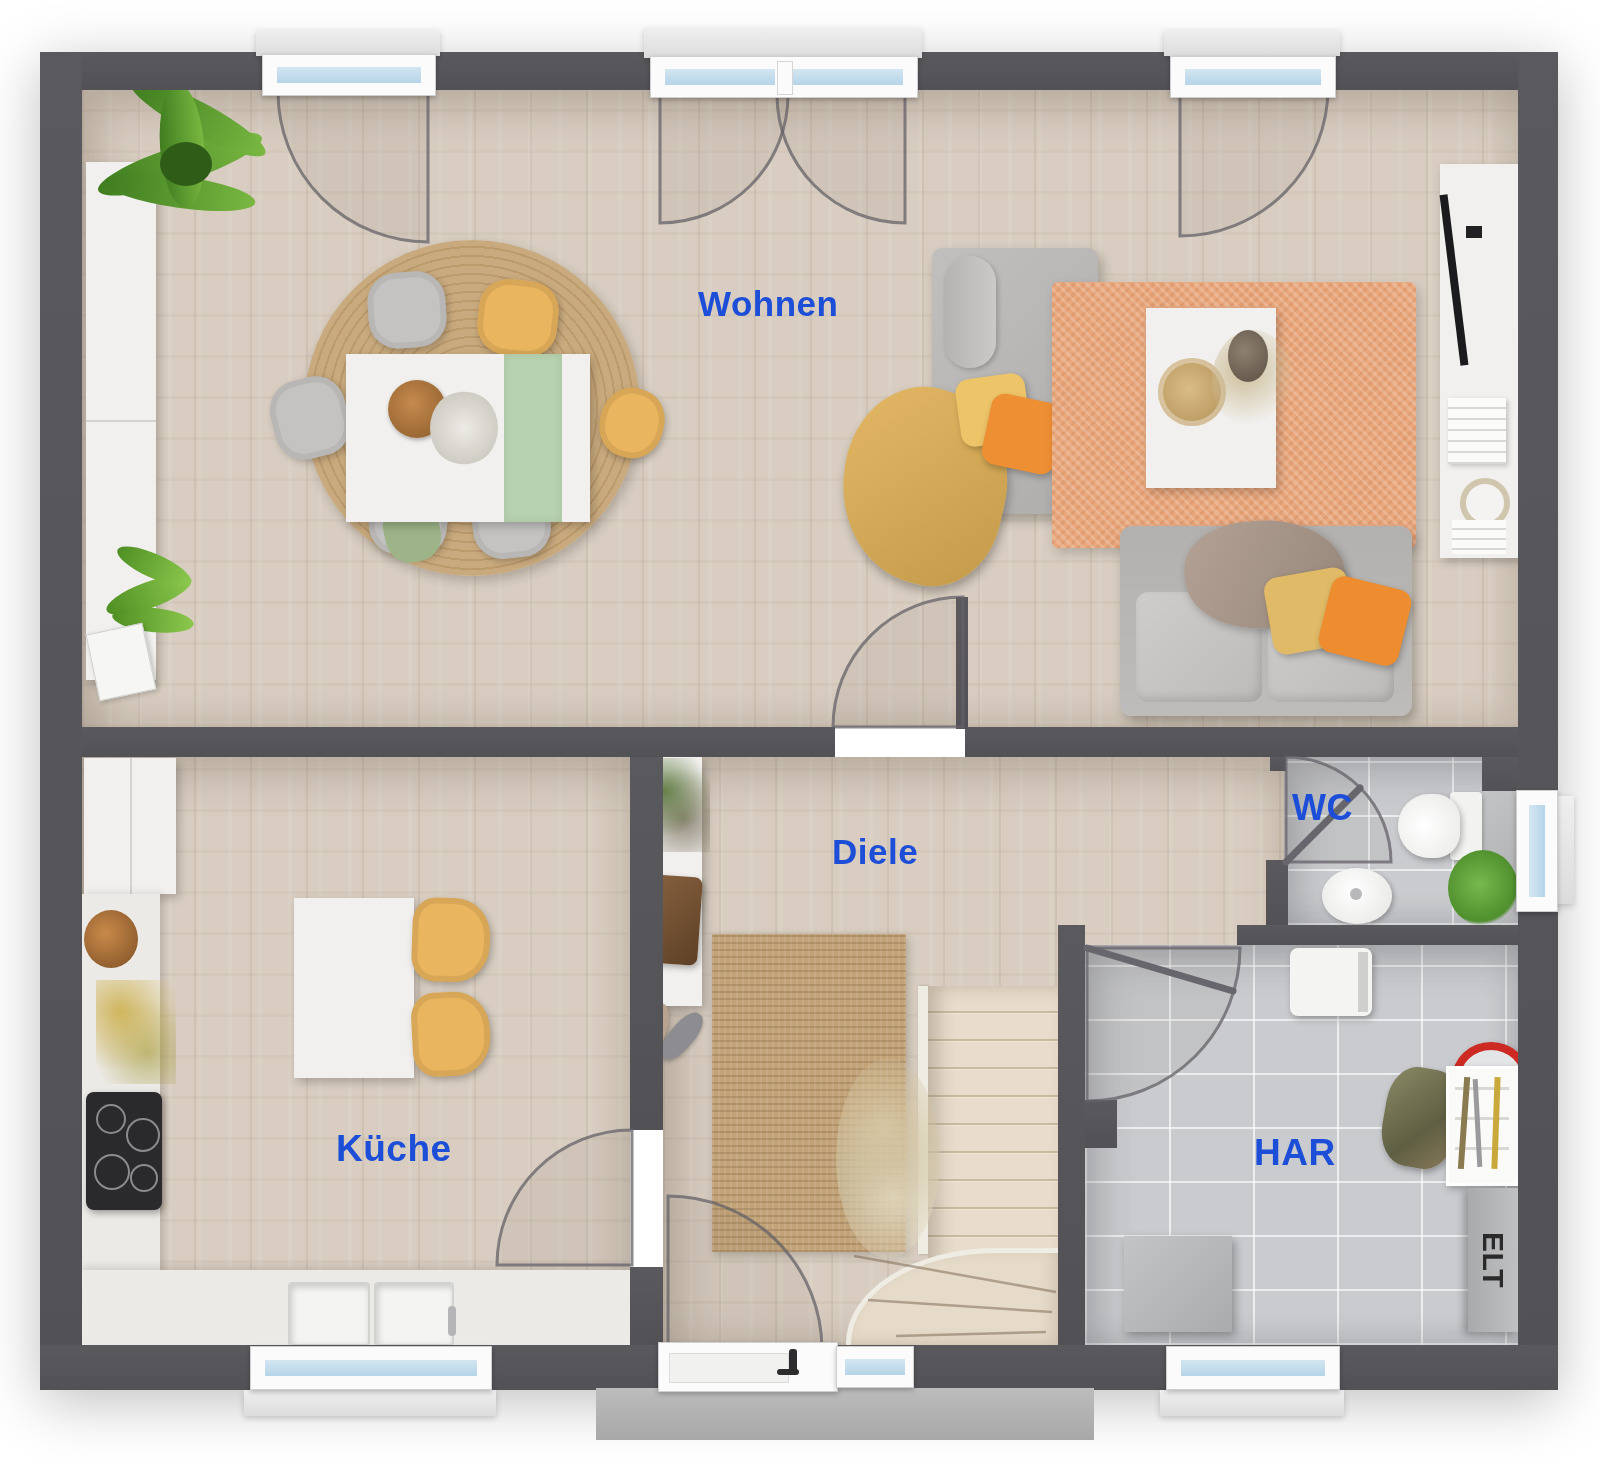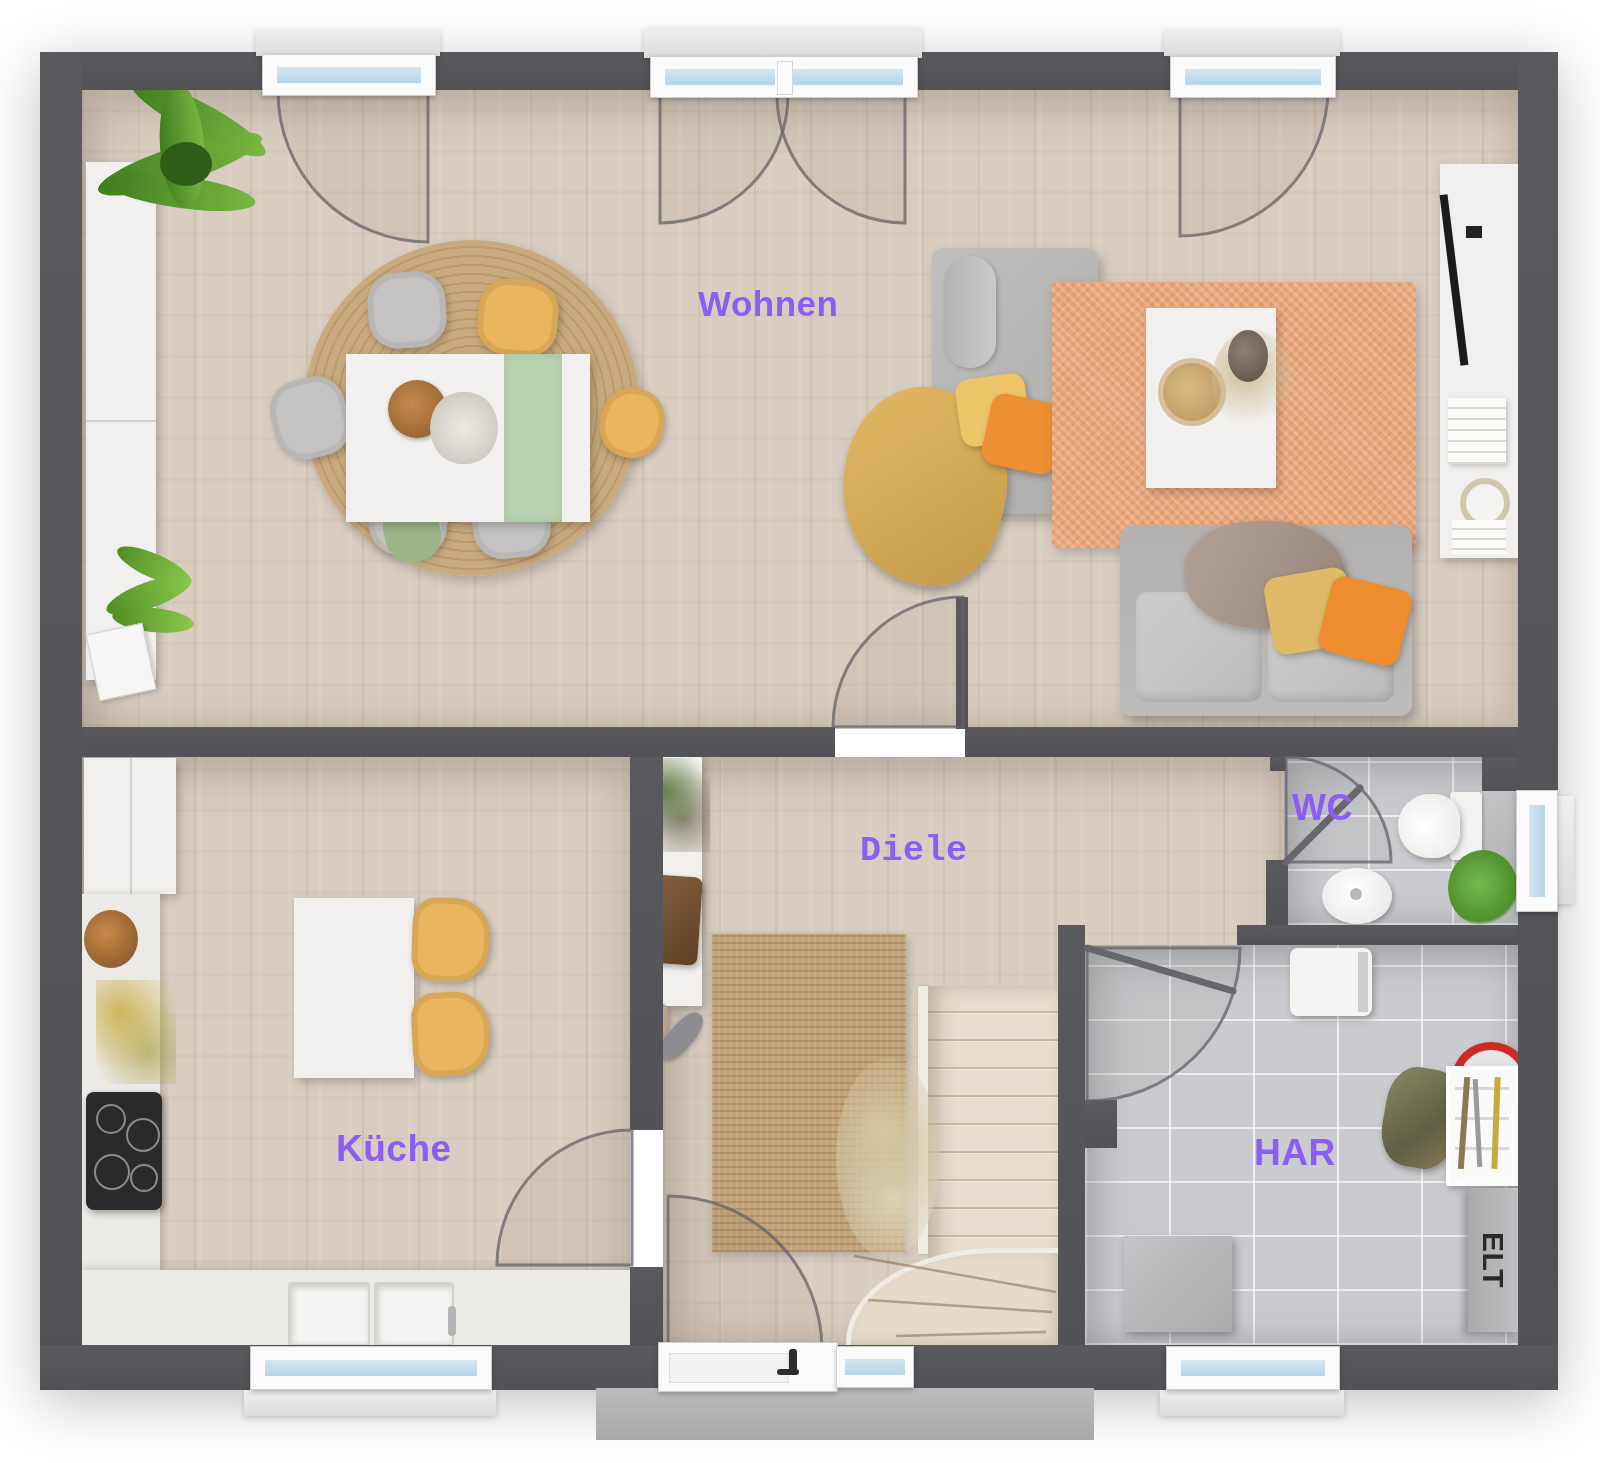--- a/index.html
+++ b/index.html
@@ -20,21 +20,21 @@
       repeating-linear-gradient(90deg, rgba(255,255,255,.65) 0 2px, rgba(0,0,0,0) 2px 84px);}
   .tshade{box-shadow:inset 14px 16px 36px rgba(60,60,65,.25), inset -10px -10px 26px rgba(60,60,65,.12);}
   .win{background:#fbfbfb;border:1px solid #cfcfcf;box-shadow:0 2px 5px rgba(0,0,0,.25);}
   .glass{background:linear-gradient(180deg,#d3e6f2,#b5d4e7);}
   .glassv{background:linear-gradient(90deg,#d3e6f2,#b5d4e7);}
   .sill{background:linear-gradient(#efefef,#dcdcdc);box-shadow:0 2px 6px rgba(0,0,0,.18);}
   .white-furn{background:#f1f0ee;box-shadow:3px 4px 9px rgba(0,0,0,.22);}
   .chair{background:#c4c3c1;border-radius:38%;box-shadow:inset 0 0 0 6px rgba(0,0,0,.06),2px 3px 7px rgba(0,0,0,.22);}
   .chair-y{background:#eab55f;border-radius:38%;box-shadow:inset 0 0 0 6px rgba(0,0,0,.08),2px 3px 7px rgba(0,0,0,.25);}
   .pillow{border-radius:14px;box-shadow:2px 3px 6px rgba(0,0,0,.25);}
-  .rlabel{position:absolute;font-weight:700;color:#8b5cf6;letter-spacing:.5px;font-size:35px;line-height:1;}
+  .rlabel{position:absolute;font-weight:700;color:#1d4ed8;letter-spacing:.5px;font-size:35px;line-height:1;}
   .leaf{position:absolute;background:linear-gradient(90deg,#3f7d20,#79b841);border-radius:50%;}
   .blob{position:absolute;border-radius:50%;}
 </style>
 </head>
 <body>
 
 <div id="plan">
 
   <div class="a" style="left:40px;top:52px;width:1518px;height:1338px;box-shadow:0 12px 55px rgba(0,0,0,.25);"></div>
 
@@ -222,21 +222,21 @@
   <div class="a sill" style="left:1160px;top:1390px;width:184px;height:26px;"></div>
   <div class="a win" style="left:1166px;top:1346px;width:172px;height:42px;">
     <div class="a glass" style="left:14px;top:13px;width:144px;height:16px;"></div>
   </div>
   <div class="a sill" style="left:1552px;top:796px;width:22px;height:108px;"></div>
   <div class="a win" style="left:1516px;top:790px;width:40px;height:120px;">
     <div class="a glassv" style="left:12px;top:14px;width:16px;height:92px;"></div>
   </div>
 
   <div class="rlabel" style="left:698px;top:286px;">Wohnen</div>
-  <div class="rlabel" style="left:860px;top:834px;font-family:Liberation Mono, monospace;">Diele</div>
+  <div class="rlabel" style="left:832px;top:834px;">Diele</div>
   <div class="rlabel" style="left:336px;top:1130px;font-size:37px;">Küche</div>
   <div class="rlabel" style="left:1292px;top:790px;font-size:36px;">WC</div>
   <div class="rlabel" style="left:1254px;top:1134px;font-size:37px;">HAR</div>
   <div class="a" style="left:1468px;top:1188px;width:50px;height:144px;display:flex;align-items:center;justify-content:center;">
     <span class="rlabel" style="position:static;font-size:30px;color:#2a2a2a;transform:rotate(90deg);">ELT</span>
   </div>
 
 </div>
 
 </body></html>

